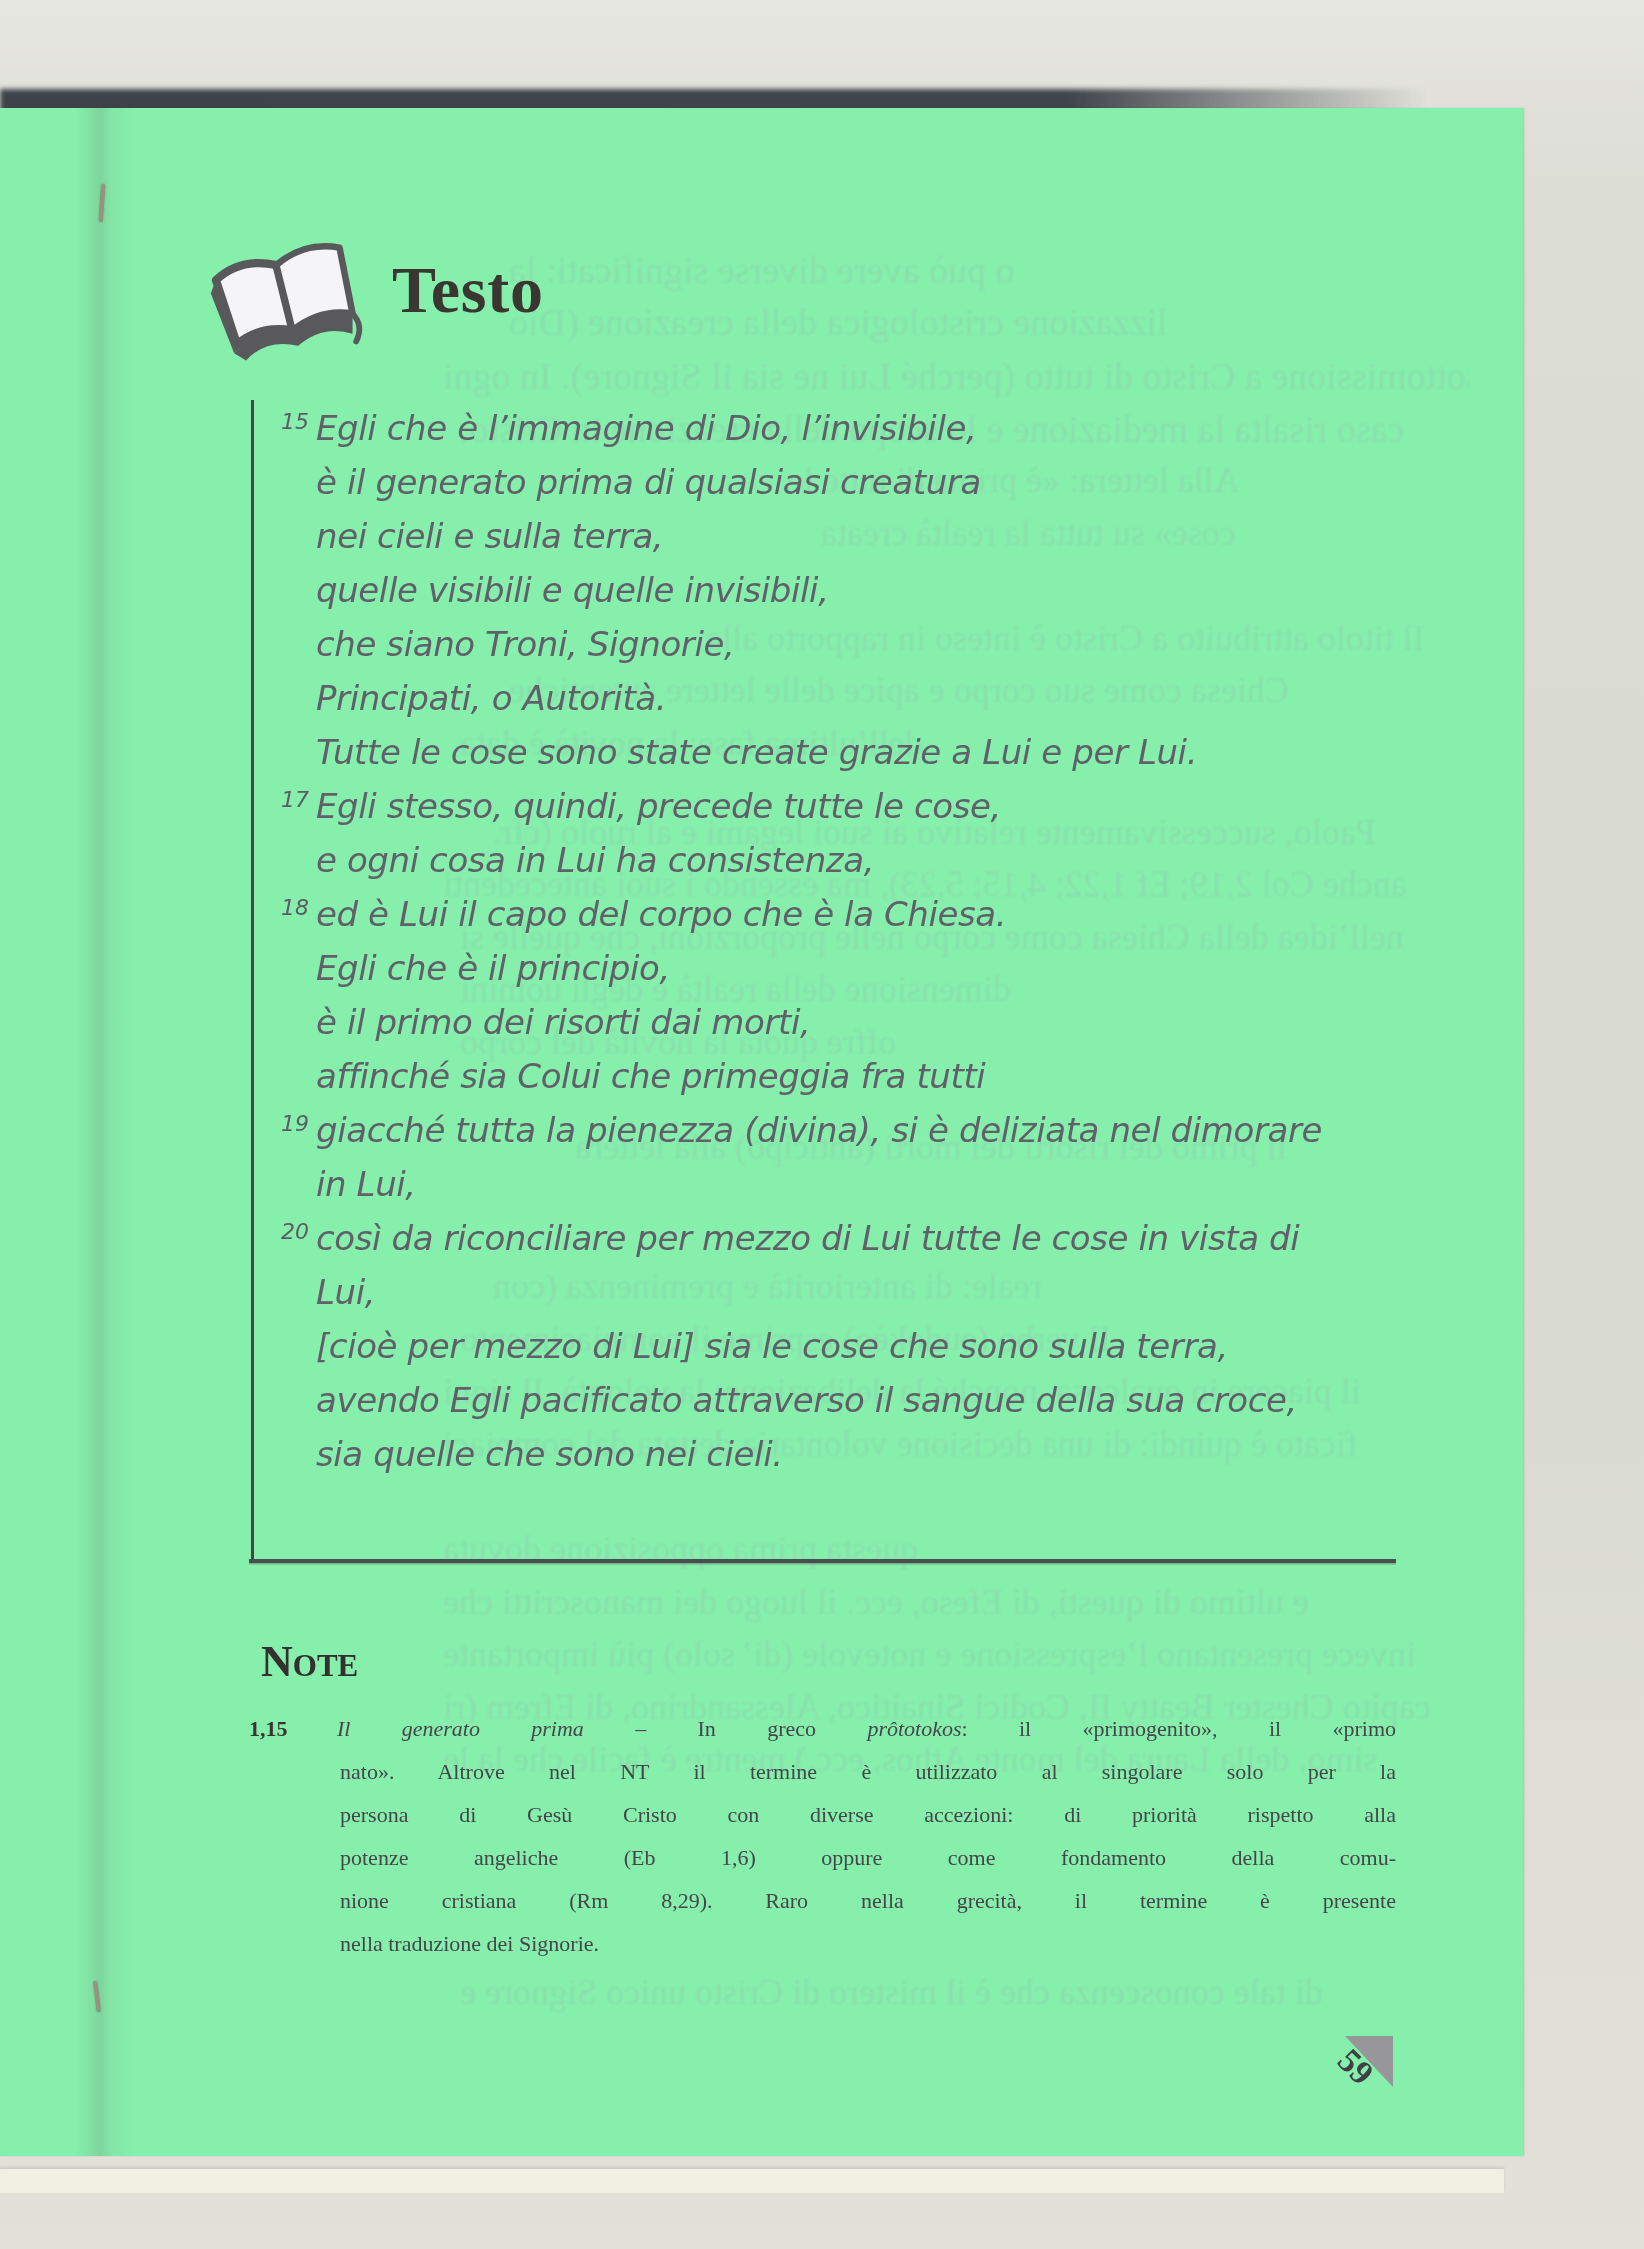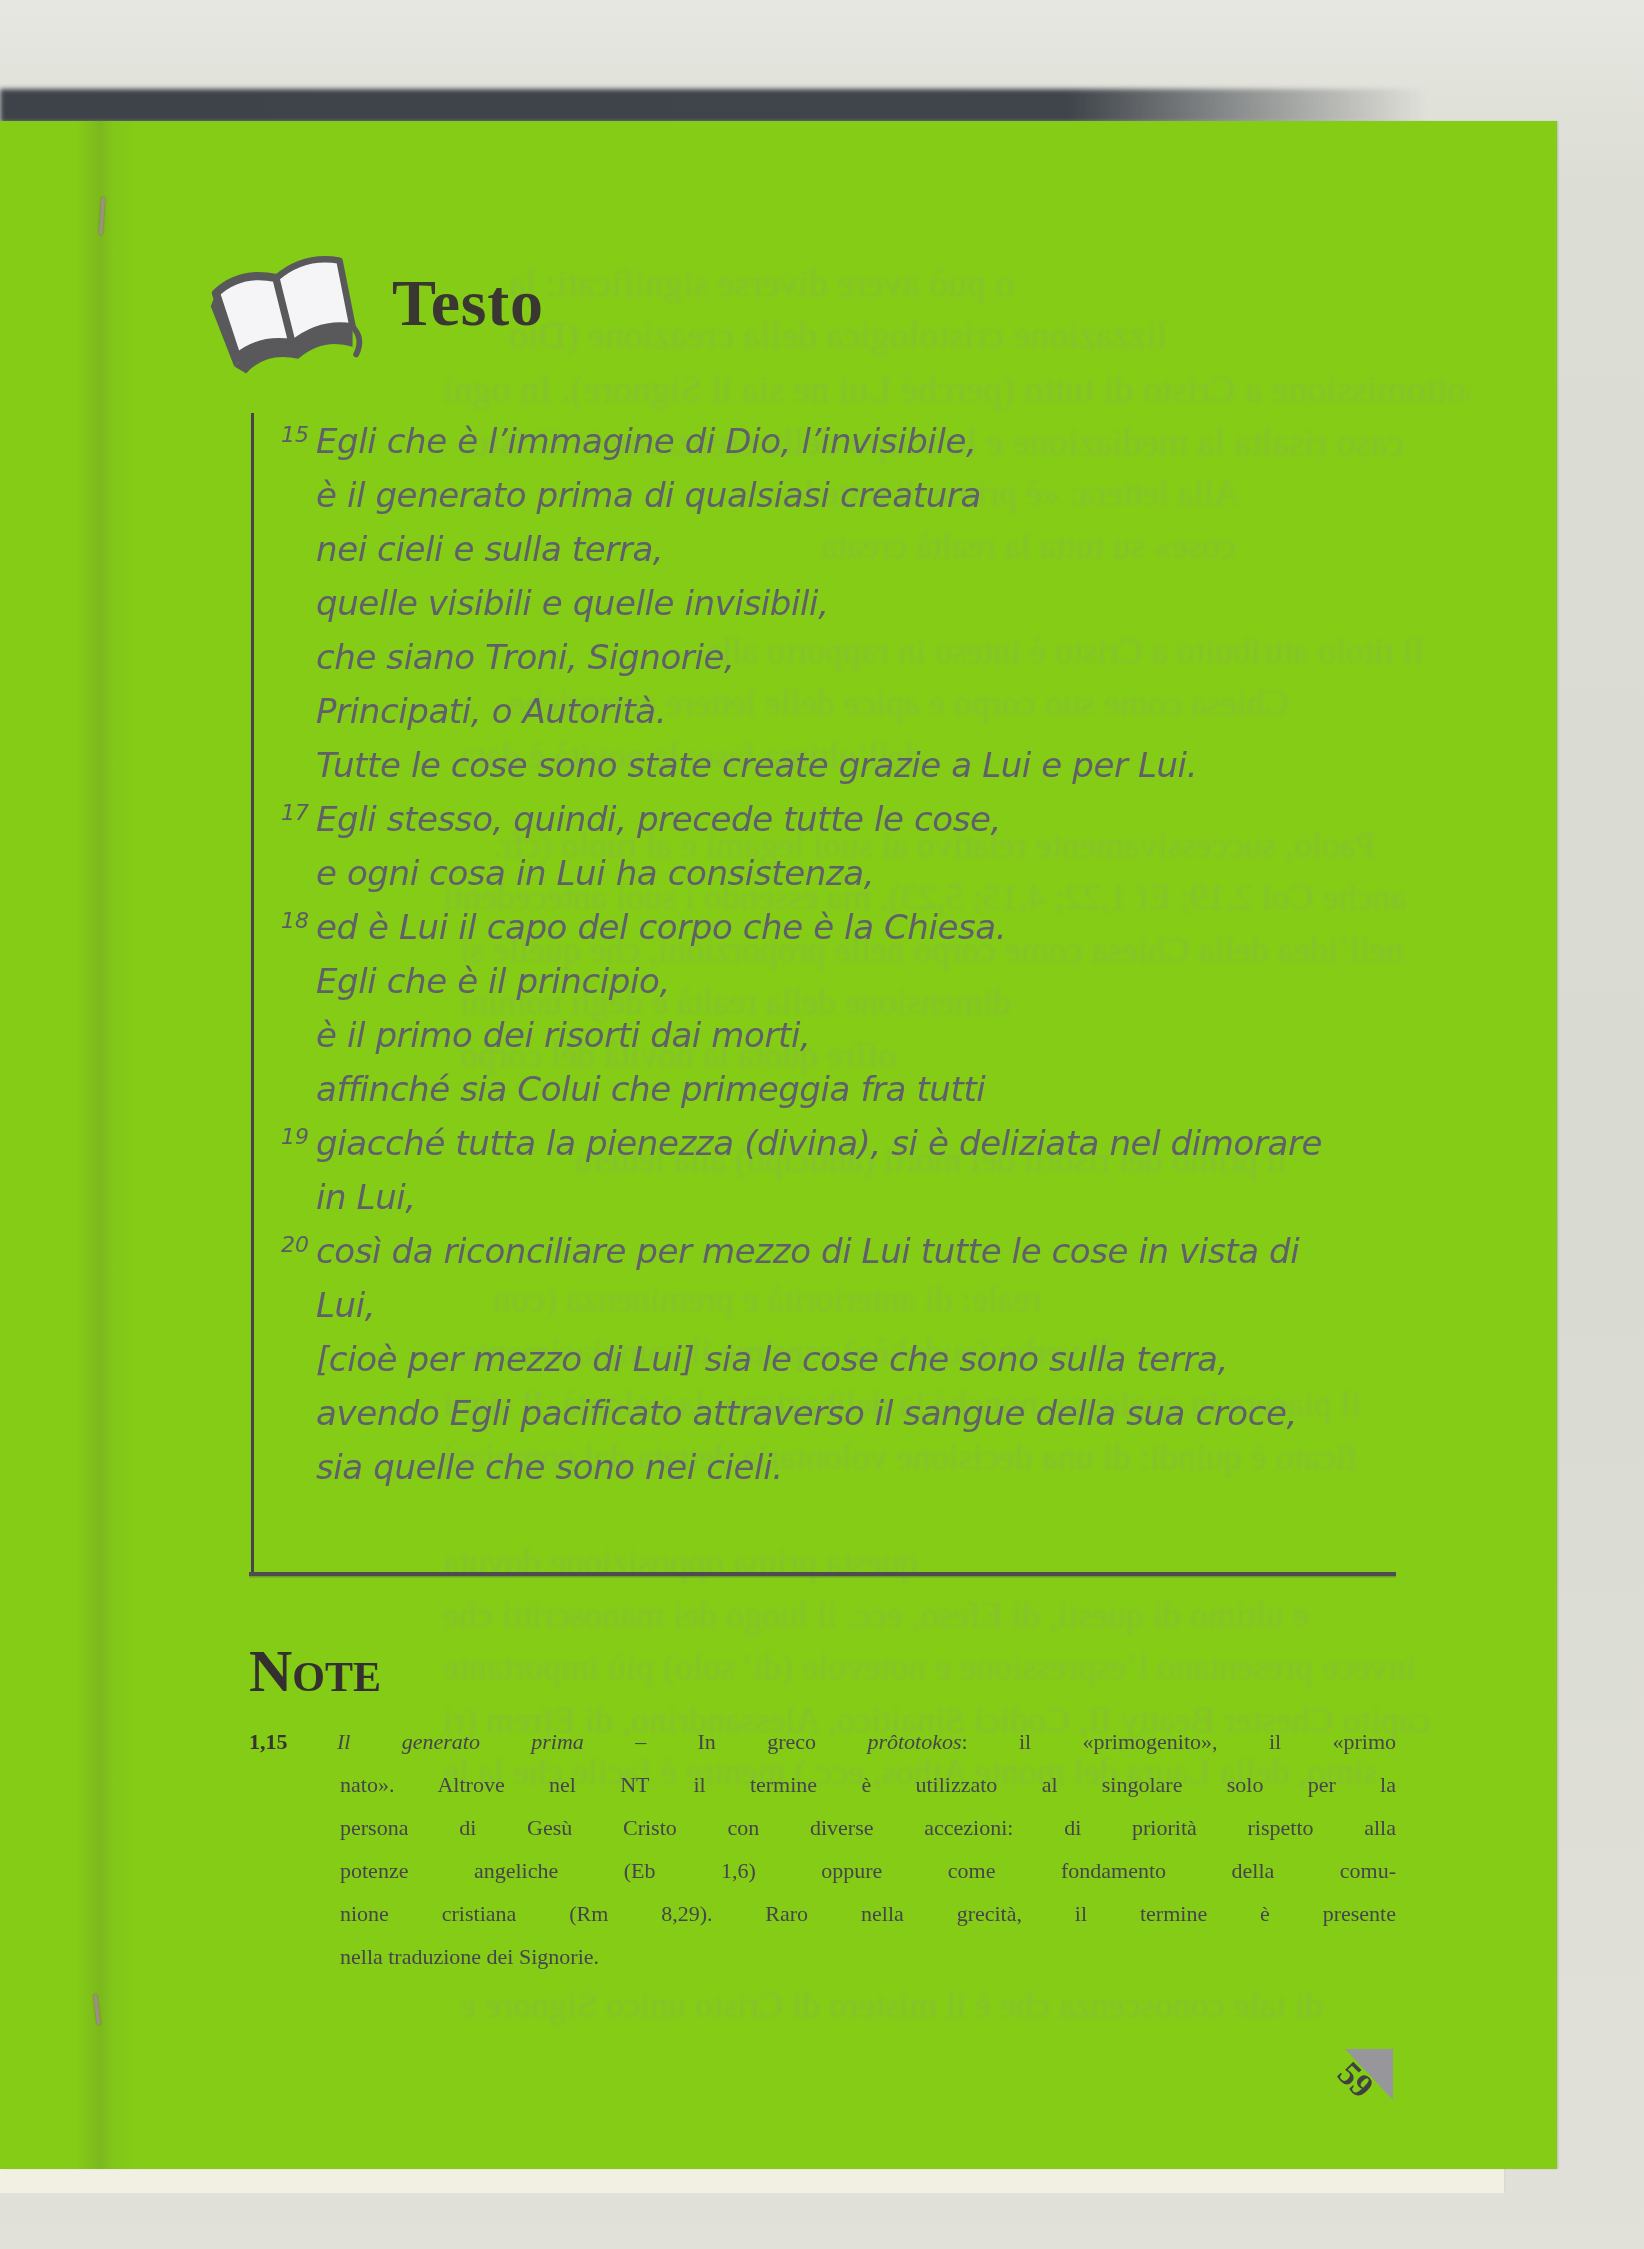--- a/index.html
+++ b/index.html
@@ -3,24 +3,23 @@
 <meta charset="utf-8">
 <style>
   html,body{margin:0;padding:0;}
   body{
     width:1645px;height:2250px;position:relative;overflow:hidden;
     background:linear-gradient(180deg,#e7e7e1 0%,#dcddd5 8%,#d9dad2 55%,#e1e1da 100%);
     font-family:"Liberation Serif", serif;
   }
   
   .page{
-    position:absolute;left:0;top:121px;width:1523px;height:2048px;
-    background:#84cc16;
+    position:absolute;left:0;top:108px;width:1523px;height:2048px;
+    background:#86efac;
     box-shadow:1.6px 0 1.6px rgba(0,0,0,.12);
-    padding-left:34px;
   }
   .top-edge-shadow{
     position:absolute;left:0;top:89px;width:1486px;height:34px;
     background:linear-gradient(to right,#3e434a 0%,#40454b 72%,rgba(64,69,75,0) 96%);
     filter:blur(2.5px);
   }
   .bottom-stack{
     position:absolute;left:0;top:2169px;width:1504px;height:24px;
     background:#f2efe3;box-shadow:0 -1.6px 2.5px rgba(0,0,0,.10);
   }
@@ -55,22 +54,22 @@
          box-shadow:0 1.6px 0 rgba(77,77,80,.35);}
   .verses{position:absolute;left:281px;top:293px;width:1174px;}
   .verse-line{height:54px;line-height:54px;white-space:nowrap;
     font-family:"DejaVu Sans",sans-serif;font-style:italic;
     font-size:34px;color:#60606a;letter-spacing:-0.4px;}
   .vnum{display:inline-block;width:35px;font-size:22px;font-style:italic;
     position:relative;top:-11.5px;letter-spacing:0;color:#5c5c66;}
 
   
   .note-heading{
-    position:absolute;left:249px;top:1520px;margin:0;
-    font-variant:small-caps;font-weight:700;font-size:60px;color:#343030;line-height:1;
+    position:absolute;left:249px;top:1520px;margin:12px;
+    font-variant:small-caps;font-weight:700;font-size:44px;color:#343030;line-height:1;
   }
   .note-entry{position:absolute;left:249px;top:1599px;width:1147px;
     font-size:22px;color:#45454b;line-height:43px;}
   .note-line{text-align:justify;text-align-last:justify;white-space:normal;height:43px;overflow:visible;}
   .note-line.first .note-ref{display:inline-block;width:88px;font-weight:700;color:#38342f;}
   .note-line.cont{margin-left:91px;}
   .note-line.last{text-align-last:left;}
   .it{font-style:italic;}
 
   

